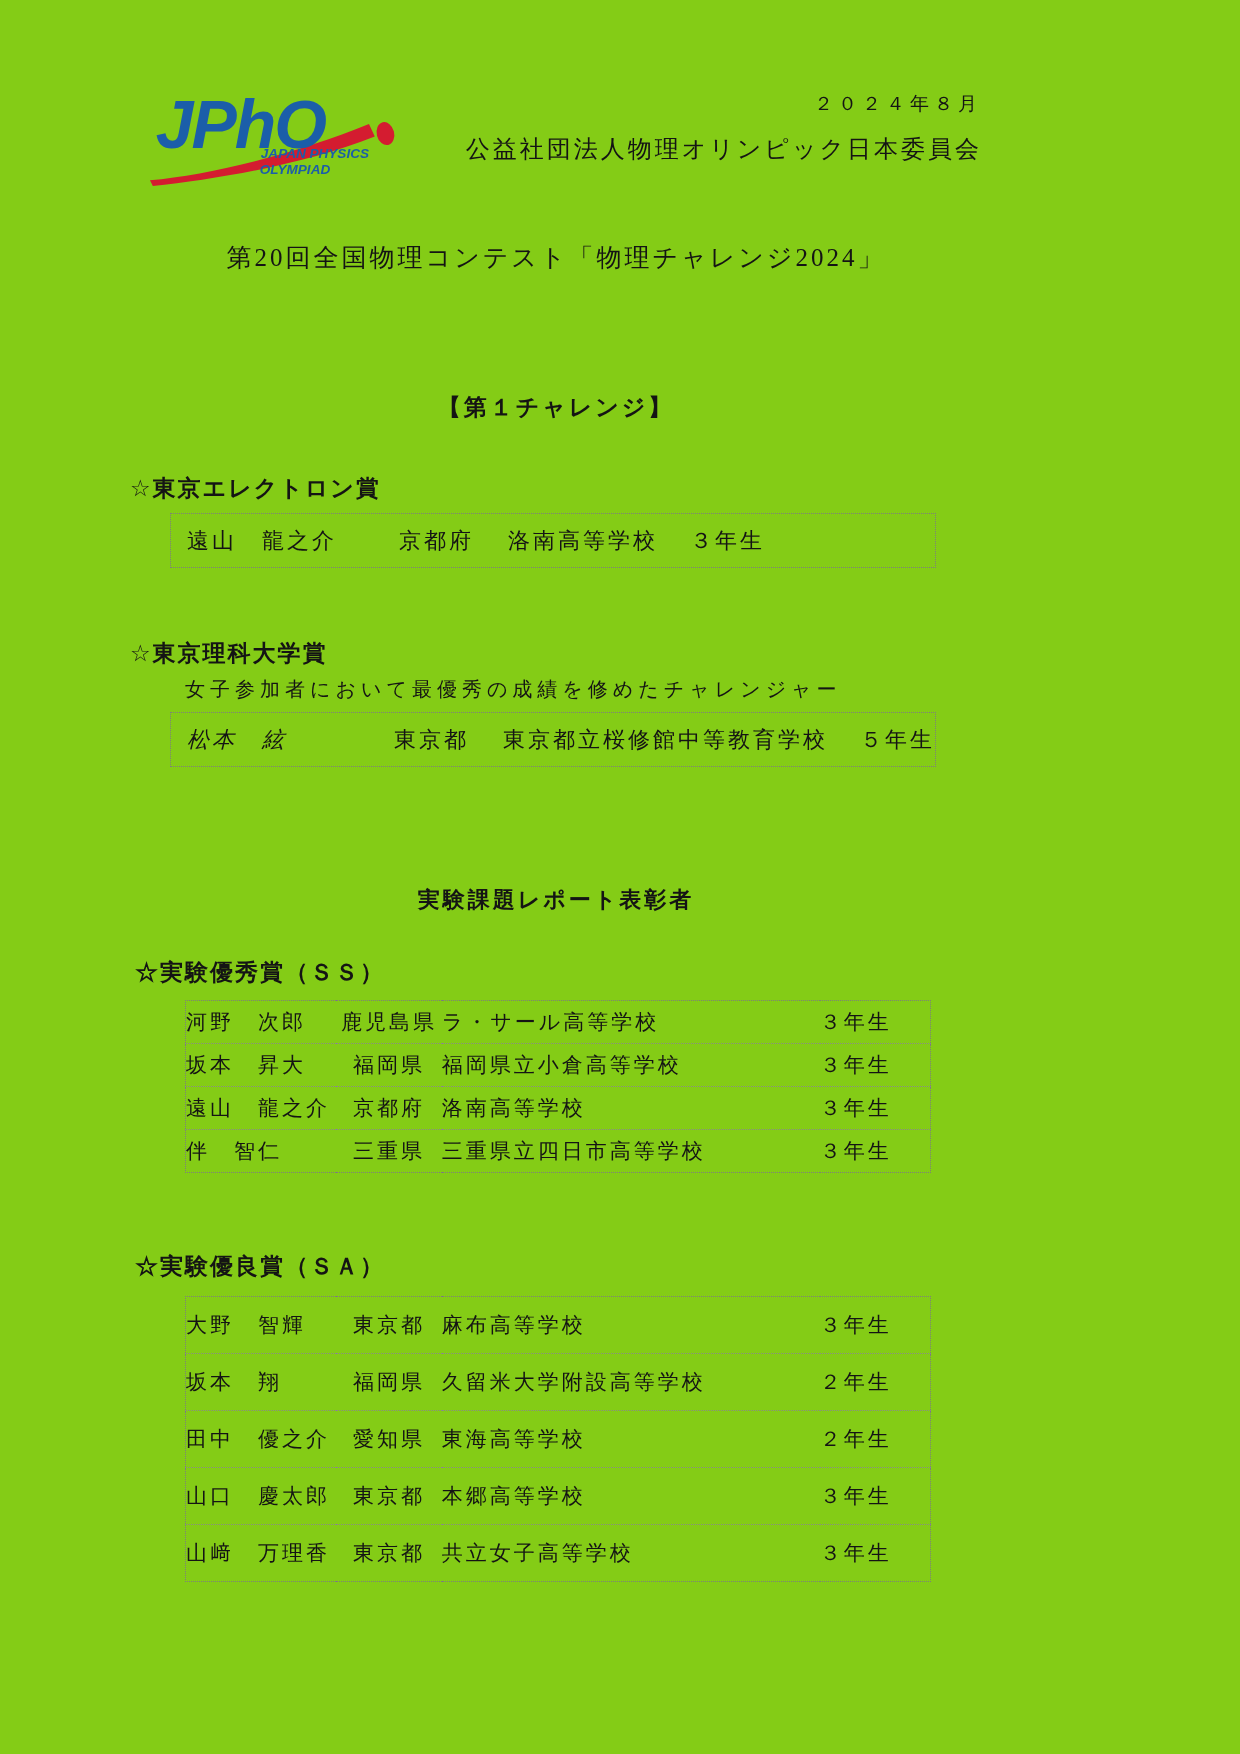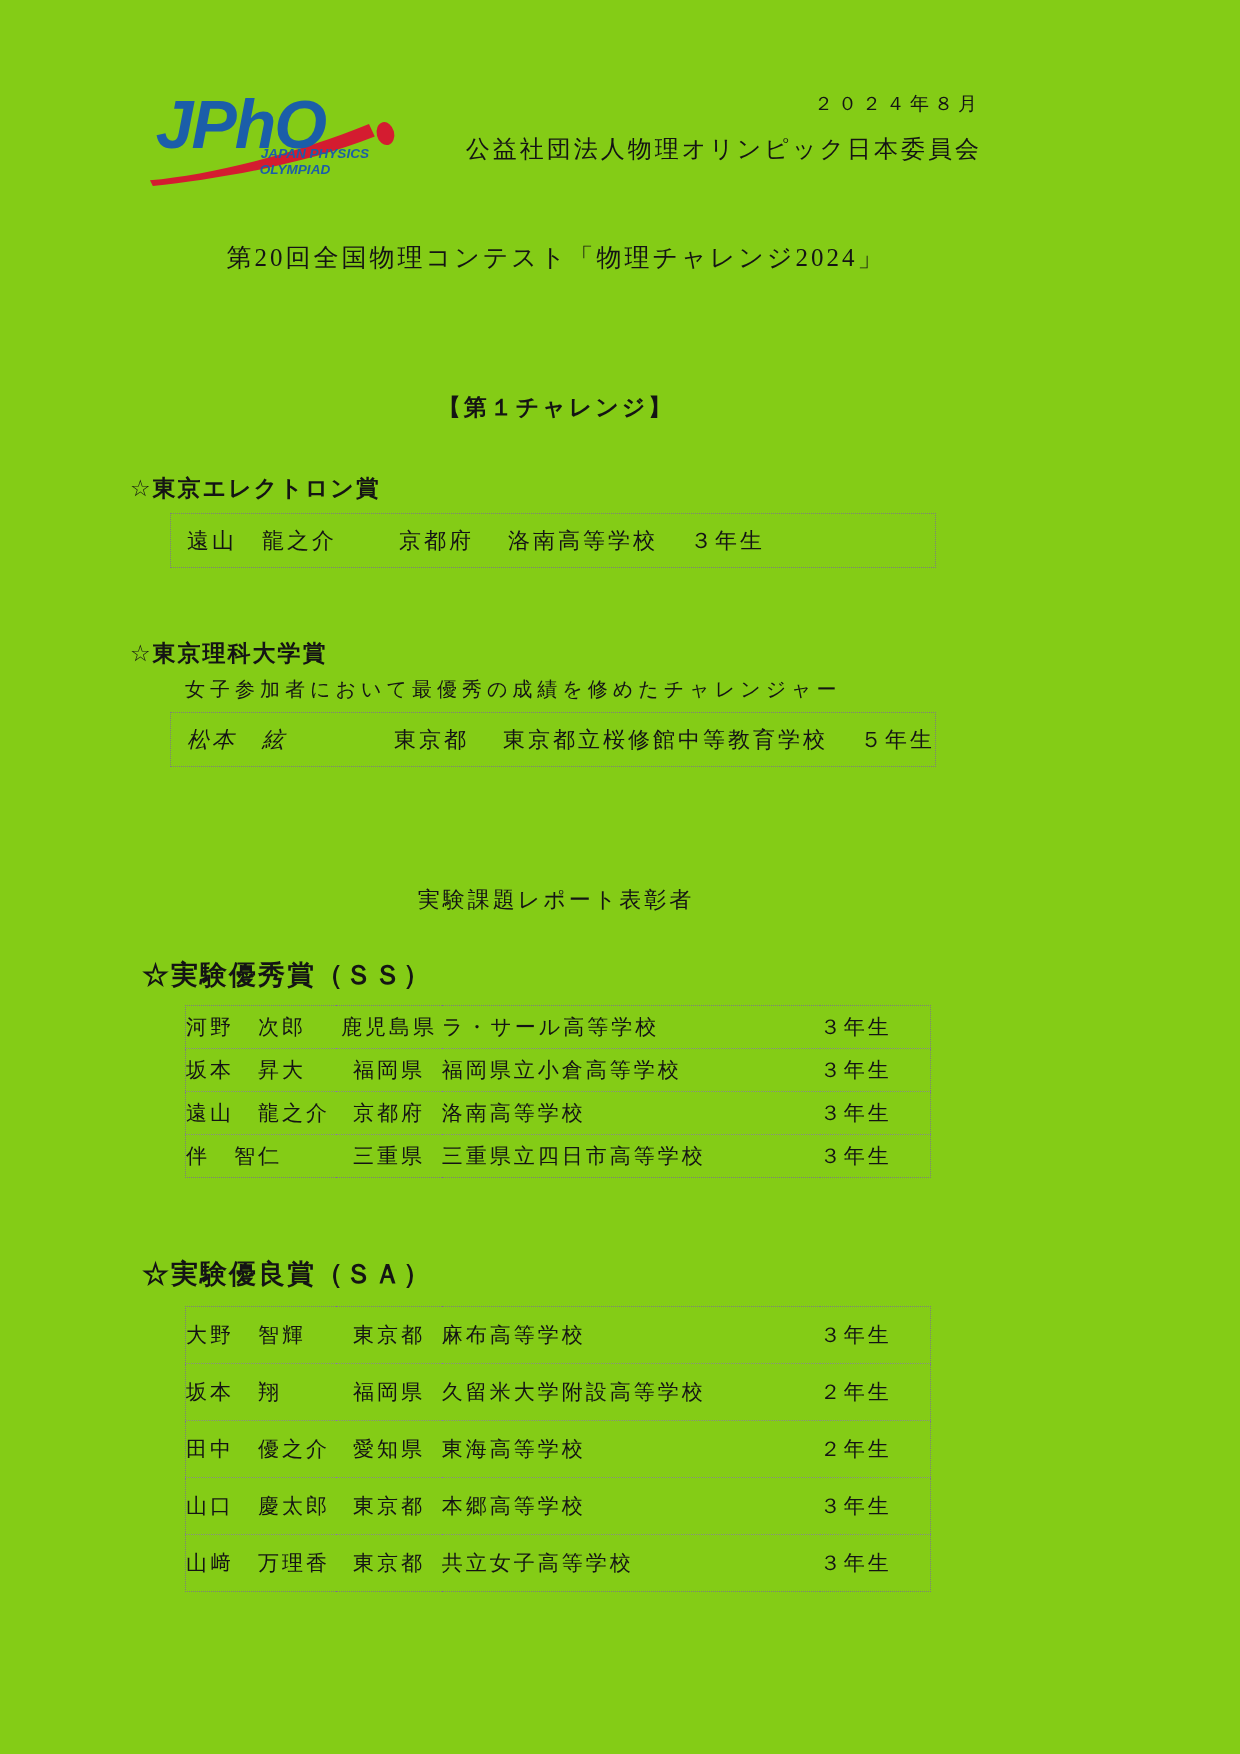--- a/index.html
+++ b/index.html
@@ -45,25 +45,25 @@
     padding-left:16px;white-space:nowrap;
   }
   .winner-box .w-name{display:inline-block;}
   .award-1 .w-name{width:212px;}
   .award-2 .w-name{width:288px;font-style:italic;}
   .winner-box .w-pref{margin-right:34px;}
   .winner-box .w-school{margin-right:32px;}
   
   .report-heading{
     margin-top:118px;text-align:center;font-size:22px;letter-spacing:3px;
-    font-family:"Liberation Sans","DejaVu Sans",sans-serif;font-weight:normal;
+    font-family:"Liberation Sans","DejaVu Sans",sans-serif;font-weight:bold;
   }
   .report-award-title{
     font-family:Liberation Serif, serif;
-    font-weight:bold;font-size:27px;letter-spacing:2px;margin:12px;
+    font-weight:bold;font-size:23px;letter-spacing:2px;margin:5px;
   }
   .ss-block .report-award-title{margin-top:42px;}
   .sa-block .report-award-title{margin-top:78px;}
   table.winners{
     border-collapse:collapse;table-layout:fixed;
     margin:12px 0 0 55px;width:746px;
     font-size:21px;letter-spacing:3px;
     border:1px dotted #7d7d7d;
   }
   .sa-block table.winners{margin-top:14px;}

